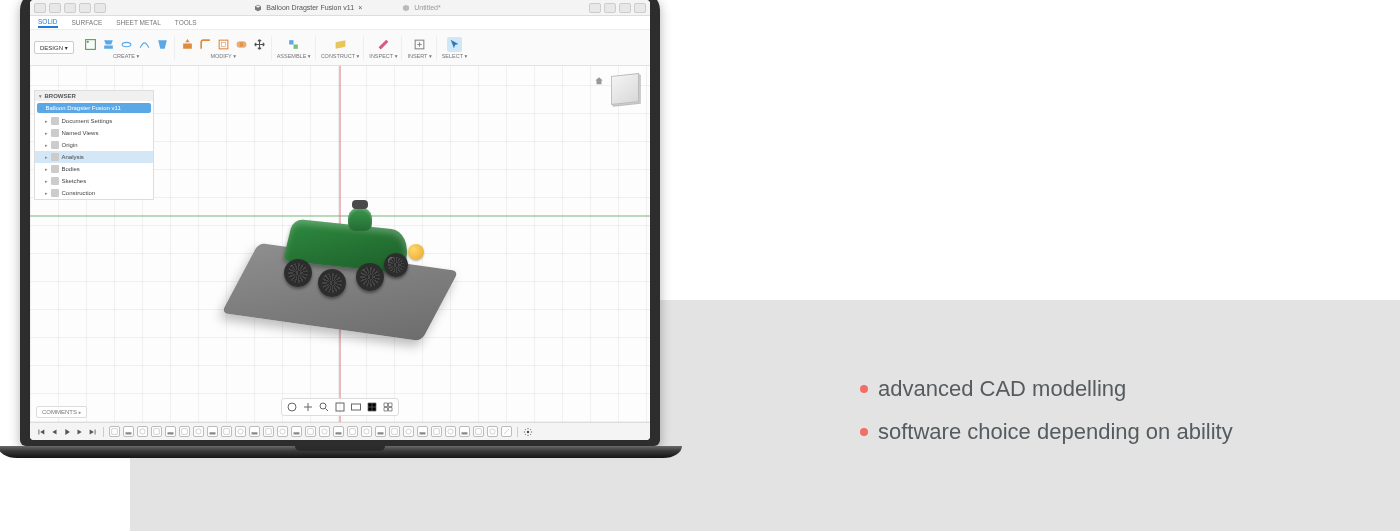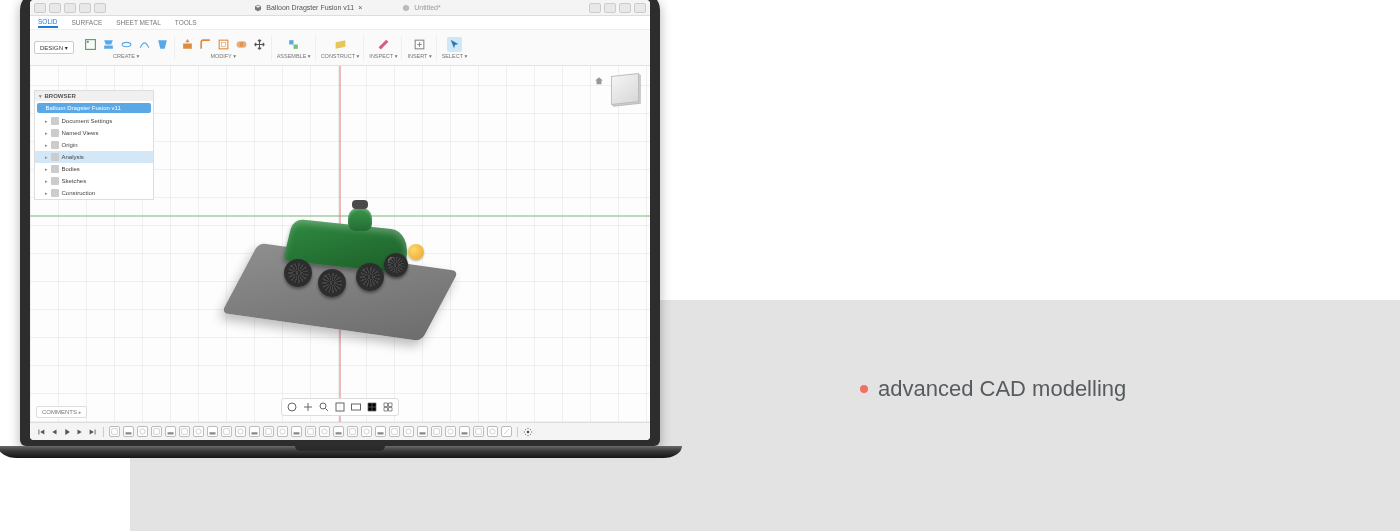--- a/index.html
+++ b/index.html
@@ -729,13 +729,16 @@
 
     </div>
   </div>
   <div class="laptop-base"></div>
 </div>
 
 <ul class="bullets">
   <li>
       <span>advanced CAD modelling</span>
     </li>
+  <li>
+      <span>software choice depending on ability</span>
+    </li>
 </ul>
 
 </body></html>

